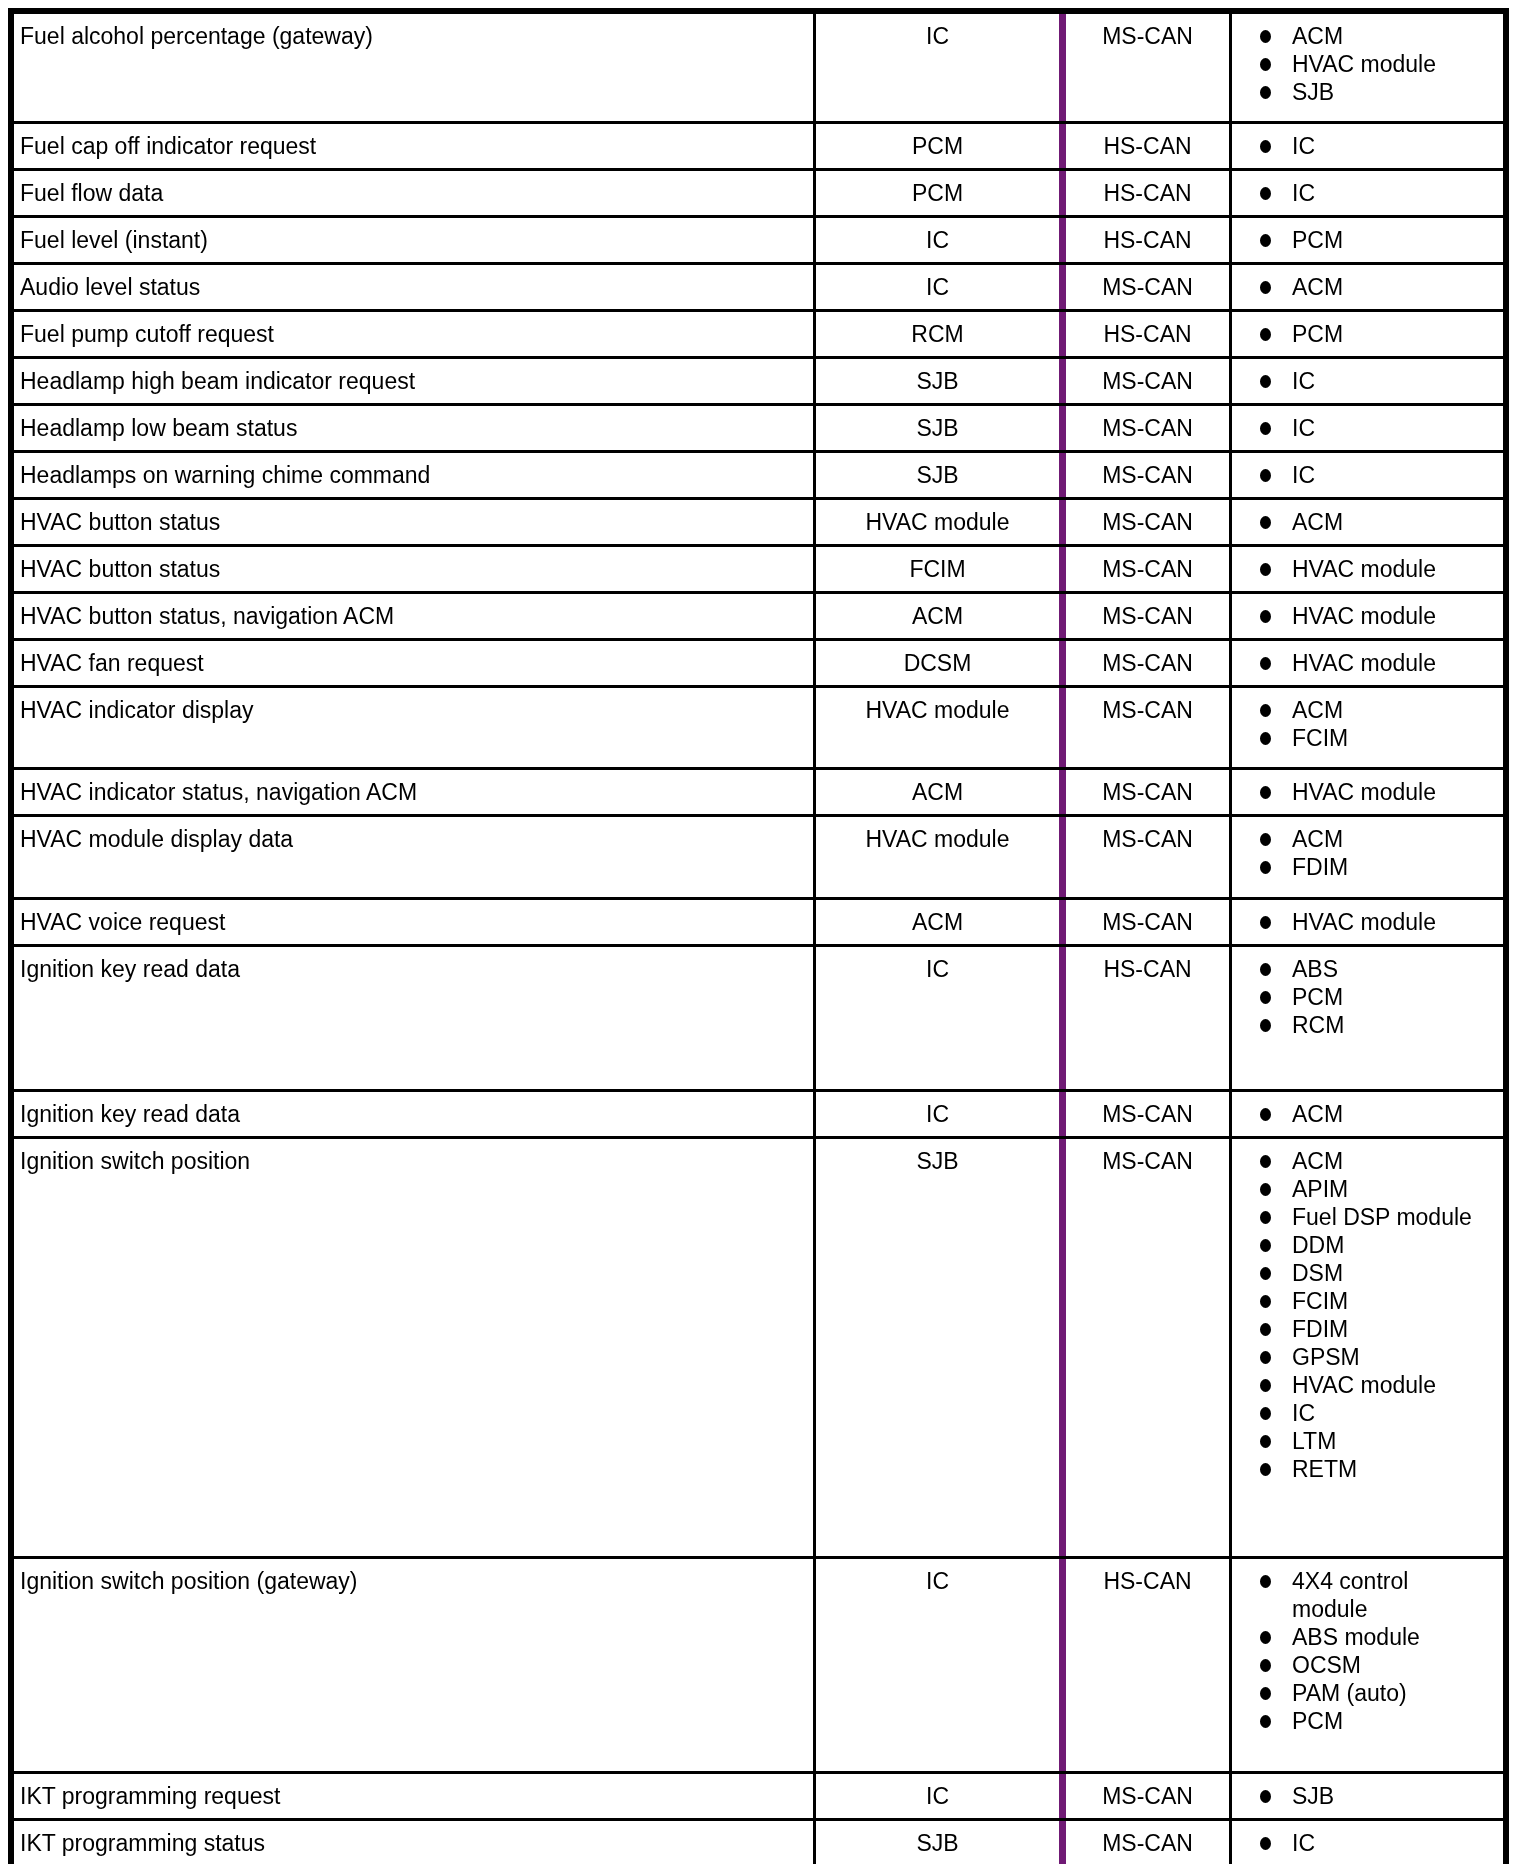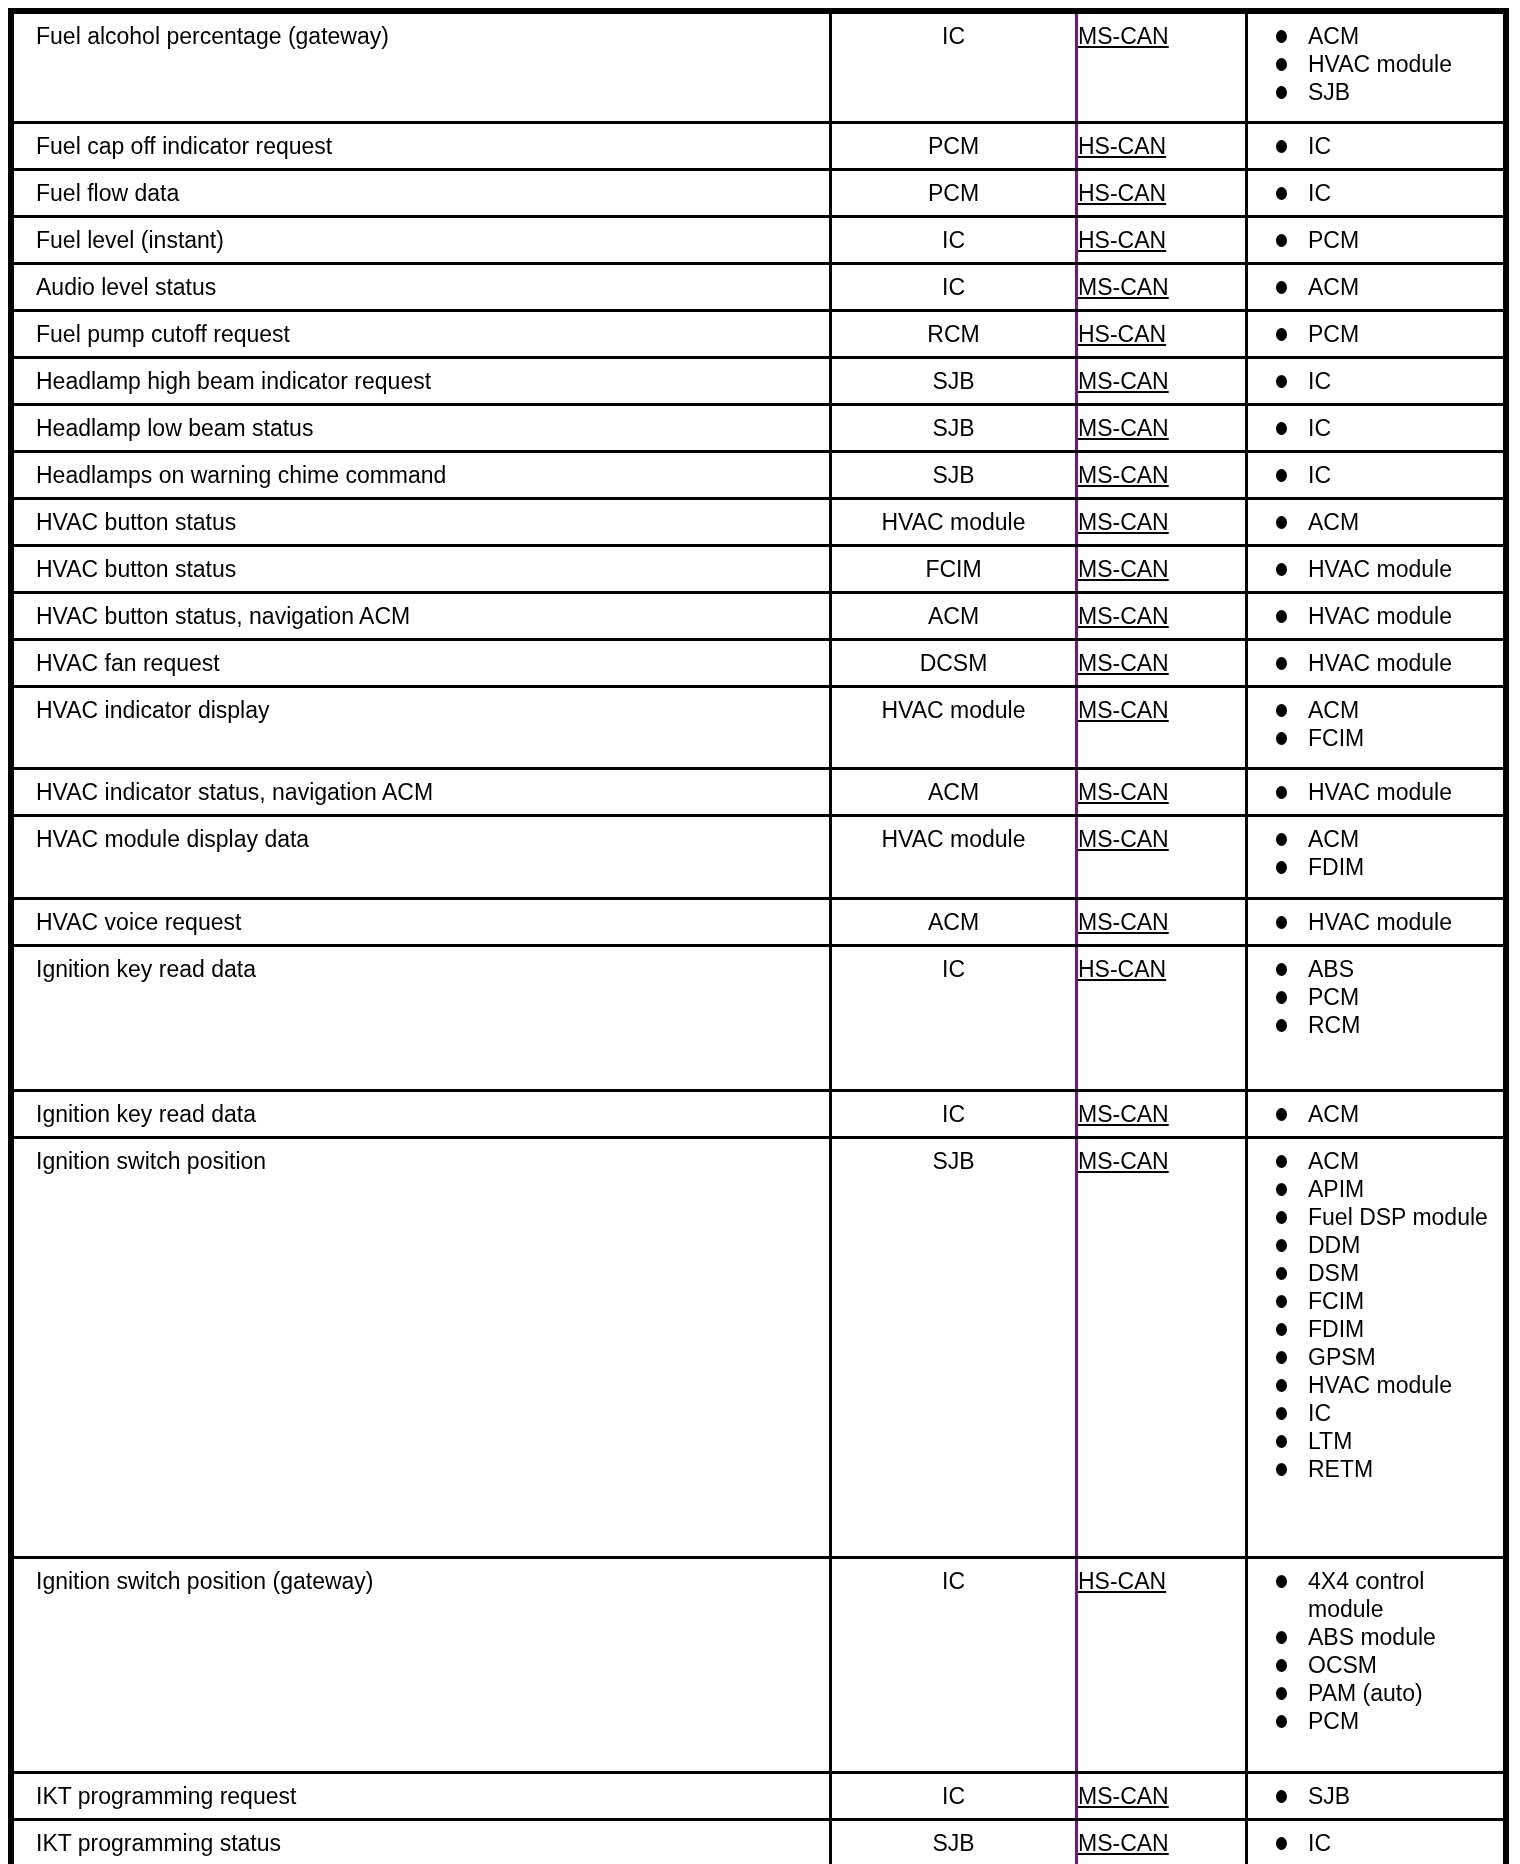--- a/index.html
+++ b/index.html
@@ -37,31 +37,30 @@
   .cell {
     box-sizing: border-box;
     padding-top: 8px;
     padding-bottom: 8px;
   }
   .c1 {
     width: 799px;
     padding-left: 6px;
     padding-right: 12px;
     text-align: left;
-    margin-left: 16px;
   }
   .c2 {
     width: 246px;
     border-left: 3px solid #000;
     text-align: center;
   }
   .c3 {
     width: 170px;
-    border-left: 3px solid #701a75;
-    text-decoration: underline;
+    border-left: 7px solid #701a75;
+    text-align: center;
   }
   .c4 {
     flex: 1;
     border-left: 3px solid #000;
     padding-top: 8px;
     padding-bottom: 8px;
   }
   ul.receivers {
     margin: 0;
     padding: 0;

